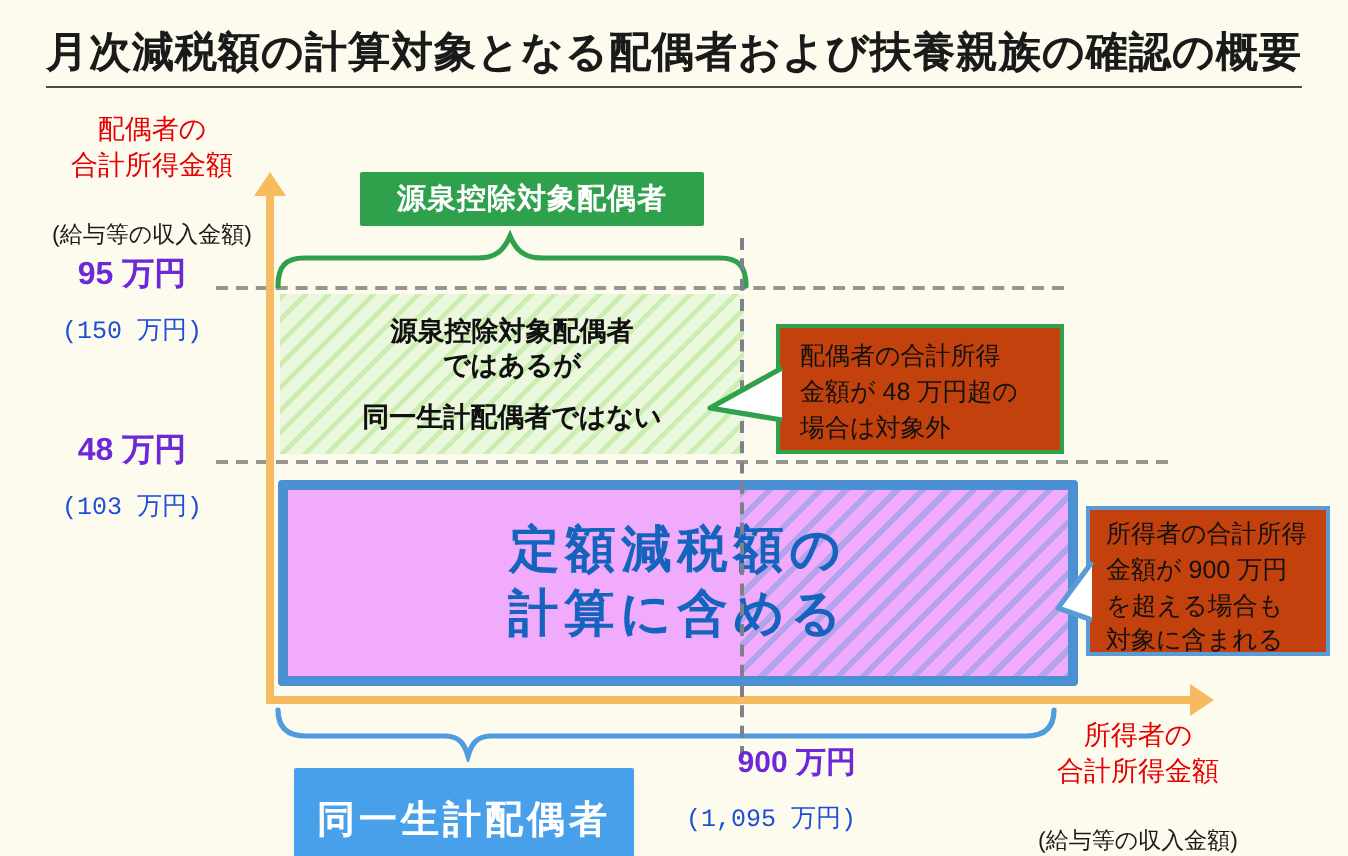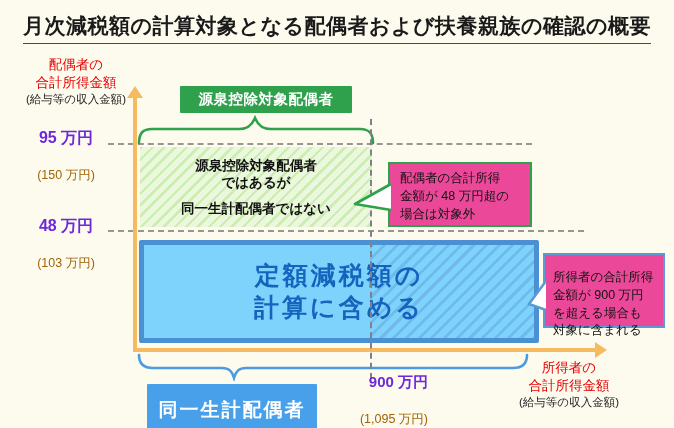--- a/index.html
+++ b/index.html
@@ -9,27 +9,27 @@
 
   
   .title-wrap{top:12px;left:0;right:0;text-align:center;}
   .title-text{display:inline-block;font-size:21px;font-weight:bold;color:#1a1a1a;
     letter-spacing:.5px;border-bottom:1.5px solid #4a4a44;padding-bottom:3px;}
 
   
   .yaxis-title{left:14px;top:56px;width:124px;text-align:center;}
   .xaxis-title{left:503px;top:359px;width:132px;text-align:center;}
   .red-line{display:block;font-size:13.5px;font-weight:normal;color:#E60000;line-height:1.32;}
-  .axis-sub{display:block;font-size:11.5px;color:#1a1a1a;margin-top:0;}
+  .axis-sub{display:block;font-size:11.5px;color:#1a1a1a;margin-top:18px;}
   .tick{width:96px;text-align:center;}
   .tick-95{left:18px;top:129px;}
   .tick-48{left:18px;top:217px;}
   .tick-900{left:324px;top:374px;width:104px;text-align:right;z-index:6;}
   .tick-value{display:block;font-size:16px;font-weight:bold;color:#6d28d9;line-height:1.1;}
-  .tick-sub{display:block;font-size:12.5px;color:#a16207;margin-top:20px;}
+  .tick-sub{display:block;font-size:12.5px;color:#1d4ed8;margin-top:10px;font-family:Liberation Mono, monospace;}
   .tick-900 .tick-value{font-size:15px;}
 
   
   .y-axis-line{left:133px;top:96px;width:4px;height:256px;background:#F6BB60;z-index:1;}
   .y-axis-arrow{left:127px;top:86px;width:0;height:0;border-left:8px solid transparent;
     border-right:8px solid transparent;border-bottom:12px solid #F6BB60;z-index:1;}
   .x-axis-line{left:133px;top:348px;width:464px;height:4px;background:#F6BB60;z-index:1;}
   .x-axis-arrow{left:595px;top:342px;width:0;height:0;border-top:8px solid transparent;
     border-bottom:8px solid transparent;border-left:12px solid #F6BB60;z-index:1;}
 
@@ -44,31 +44,31 @@
     display:flex;flex-direction:column;align-items:center;justify-content:center;
     font-size:13.5px;font-weight:bold;color:#111;line-height:1.3;text-align:center;}
   .green-area .gap{margin-top:8px;}
   .green-label{left:180px;top:86px;width:172px;height:27px;background:#2FA04C;color:#fff;
     font-size:14.5px;font-weight:bold;display:flex;align-items:center;justify-content:center;
     z-index:2;border-radius:1px;letter-spacing:.5px;}
   .green-brace{left:137px;top:115px;z-index:2;}
 
   
   .blue-box{left:139px;top:240px;width:400px;height:103px;box-sizing:border-box;
-    border:5px solid #4A90D2;background:#7dd3fc;border-radius:2px;z-index:2;}
+    border:5px solid #4A90D2;background:#f0abfc;border-radius:2px;z-index:2;}
   .blue-hatch{position:absolute;left:226px;top:0;right:0;bottom:0;
     background:repeating-linear-gradient(135deg,rgba(93,149,213,.4) 0 3px,transparent 3px 9px);}
   .blue-box-text{position:absolute;left:0;right:0;top:0;bottom:0;display:flex;flex-direction:column;
     align-items:center;justify-content:center;font-size:25px;font-weight:bold;color:#1464BE;
     letter-spacing:3px;line-height:1.25;z-index:4;}
 
   
-  .callout{background:#ec4899;box-sizing:border-box;font-size:12.5px;color:#111;line-height:1.45;z-index:5;}
+  .callout{background:#c2410c;box-sizing:border-box;font-size:12.5px;color:#111;line-height:1.45;z-index:5;}
   .callout-green{left:388px;top:162px;width:144px;height:65px;border:2.5px solid #2FA04C;padding:5px 4px 0 10px;}
-  .callout-blue{left:543px;top:253px;width:122px;height:75px;border:2.5px solid #5B9BD5;padding:14px 2px 0 8px;line-height:1.42;}
+  .callout-blue{left:543px;top:253px;width:122px;height:75px;border:2.5px solid #5B9BD5;padding:4px 2px 0 8px;line-height:1.42;}
   .pointer{z-index:6;}
   .pointer-green{left:352px;top:181px;}
   .pointer-blue{left:527px;top:278px;}
   .callout .cl{display:block;}
 
   
   .blue-brace{left:137px;top:353px;z-index:2;}
   .bottom-label{left:147px;top:384px;width:170px;height:52px;background:#47A0E9;color:#fff;
     font-size:19px;font-weight:bold;display:flex;align-items:center;justify-content:center;
     letter-spacing:2px;z-index:2;border-radius:1px;}

